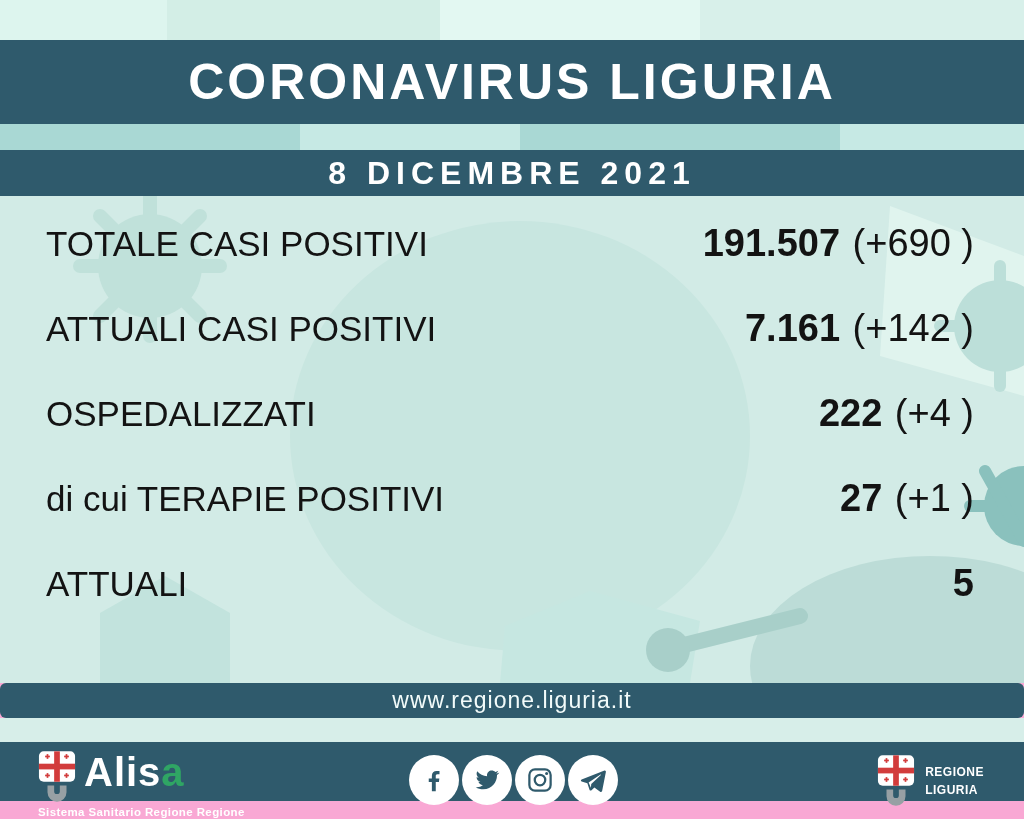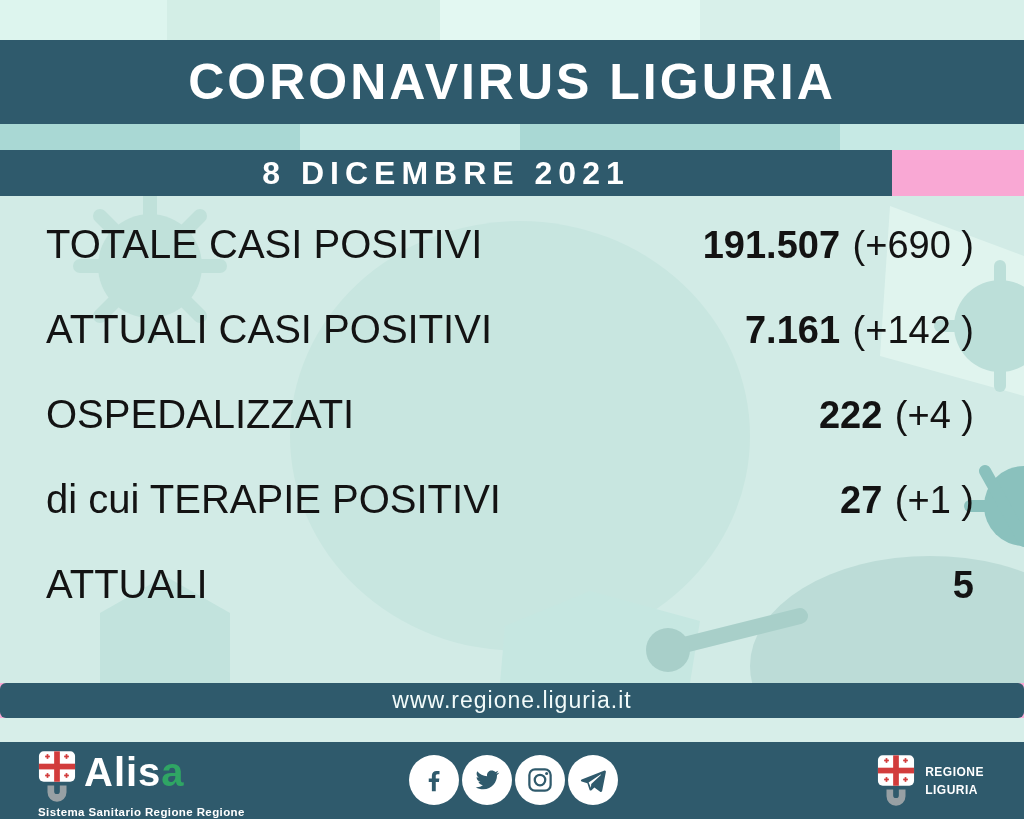--- a/index.html
+++ b/index.html
@@ -15,40 +15,40 @@
   .title-bar{
     position:absolute;left:0;top:40px;width:1024px;height:84px;background:#2f5a6c;
     display:flex;align-items:center;justify-content:center;
   }
   .title-bar h1{
     margin:0;color:#ffffff;font-size:50px;font-weight:700;letter-spacing:3px;white-space:nowrap;
   }
   .gap-strip{position:absolute;left:0;top:124px;width:1024px;height:26px;background:#a9d8d4;}
   .gap-strip .patch{position:absolute;top:0;height:26px;background:#c6e9e4;}
   .date-bar{
-    position:absolute;left:0;top:150px;width:892px;height:46px;background:#2f5a6c;
+    position:absolute;left:0;top:150px;width:1024px;height:46px;background:#2f5a6c;
     display:flex;align-items:center;justify-content:center;
   }
   .date-bar .date{color:#ffffff;font-size:32px;font-weight:700;letter-spacing:6px;white-space:nowrap;}
   .main{position:absolute;left:0;top:196px;width:1024px;height:487px;background:#d2ebe6;}
   .www-bar{
     position:absolute;left:0;top:683px;width:1024px;height:35px;background:#2f5a6c;
     display:flex;align-items:center;justify-content:center;border-radius:6px;
   }
   .www-bar span{color:#f2fbfa;font-size:23px;letter-spacing:1px;}
   .strip2{position:absolute;left:0;top:718px;width:1024px;height:24px;background:#d7eee9;}
   .bottom-bar{
-    position:absolute;left:0;top:742px;width:1024px;height:77px;background:#2f5a6c;
+    position:absolute;left:0;top:742px;width:1024px;height:59px;background:#2f5a6c;
   }
   
   .bg-art{position:absolute;left:0;top:0;pointer-events:none;}
   
   .stats{position:absolute;left:46px;right:50px;top:26px;}
   .stat-row{height:85px;display:flex;align-items:baseline;justify-content:space-between;}
-  .stat-label{font-size:40px;font-weight:500;color:#131313;white-space:nowrap;}
+  .stat-label{font-size:35px;font-weight:500;color:#131313;white-space:nowrap;}
   .stat-value-wrap{white-space:nowrap;}
   .stat-value{font-size:38px;font-weight:800;color:#131313;}
   .stat-delta{font-size:38px;font-weight:400;color:#131313;margin-left:8px;}
   
   .alisa{position:absolute;left:38px;top:8px;display:flex;flex-direction:column;}
   .alisa-top{display:flex;align-items:flex-start;}
   .alisa-name{color:#ffffff;font-size:40px;font-weight:700;line-height:44px;margin-left:8px;letter-spacing:1px;}
   .alisa-name .green{color:#2fa564;}
   .alisa-sub{color:#ffffff;font-size:11.5px;font-weight:700;margin-top:2px;letter-spacing:0.4px;white-space:nowrap;}
   .social{position:absolute;left:409px;top:13px;display:flex;gap:3px;}

